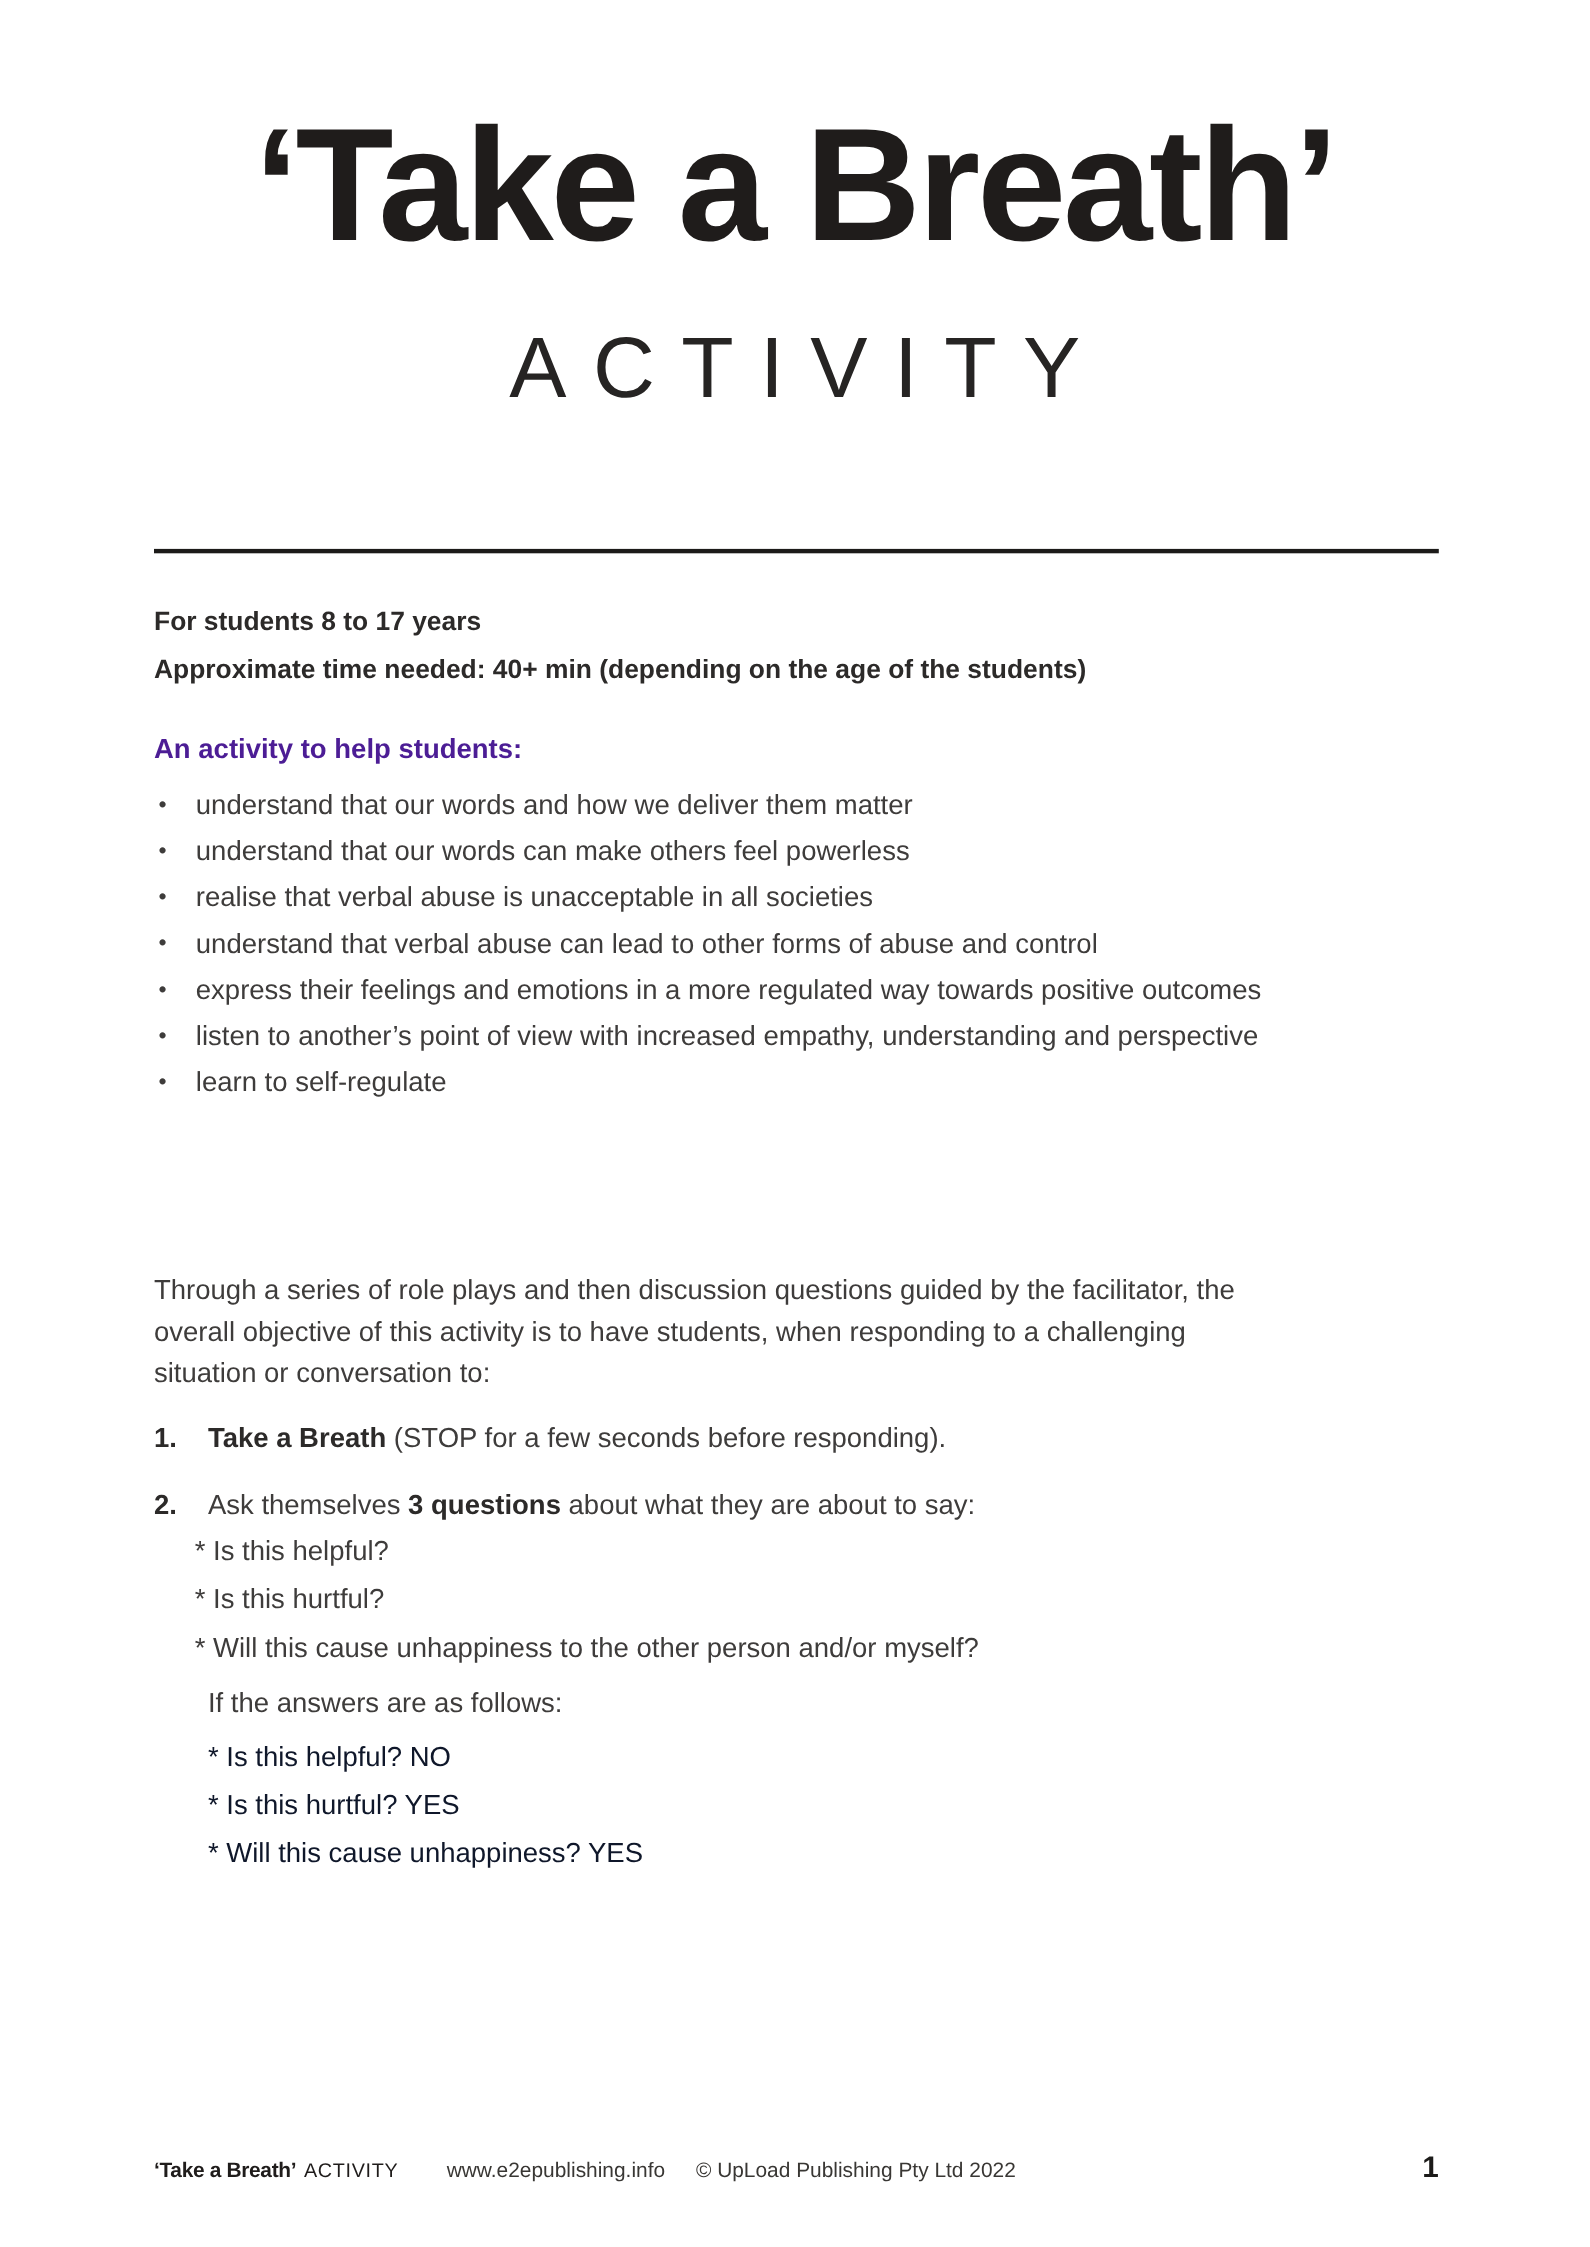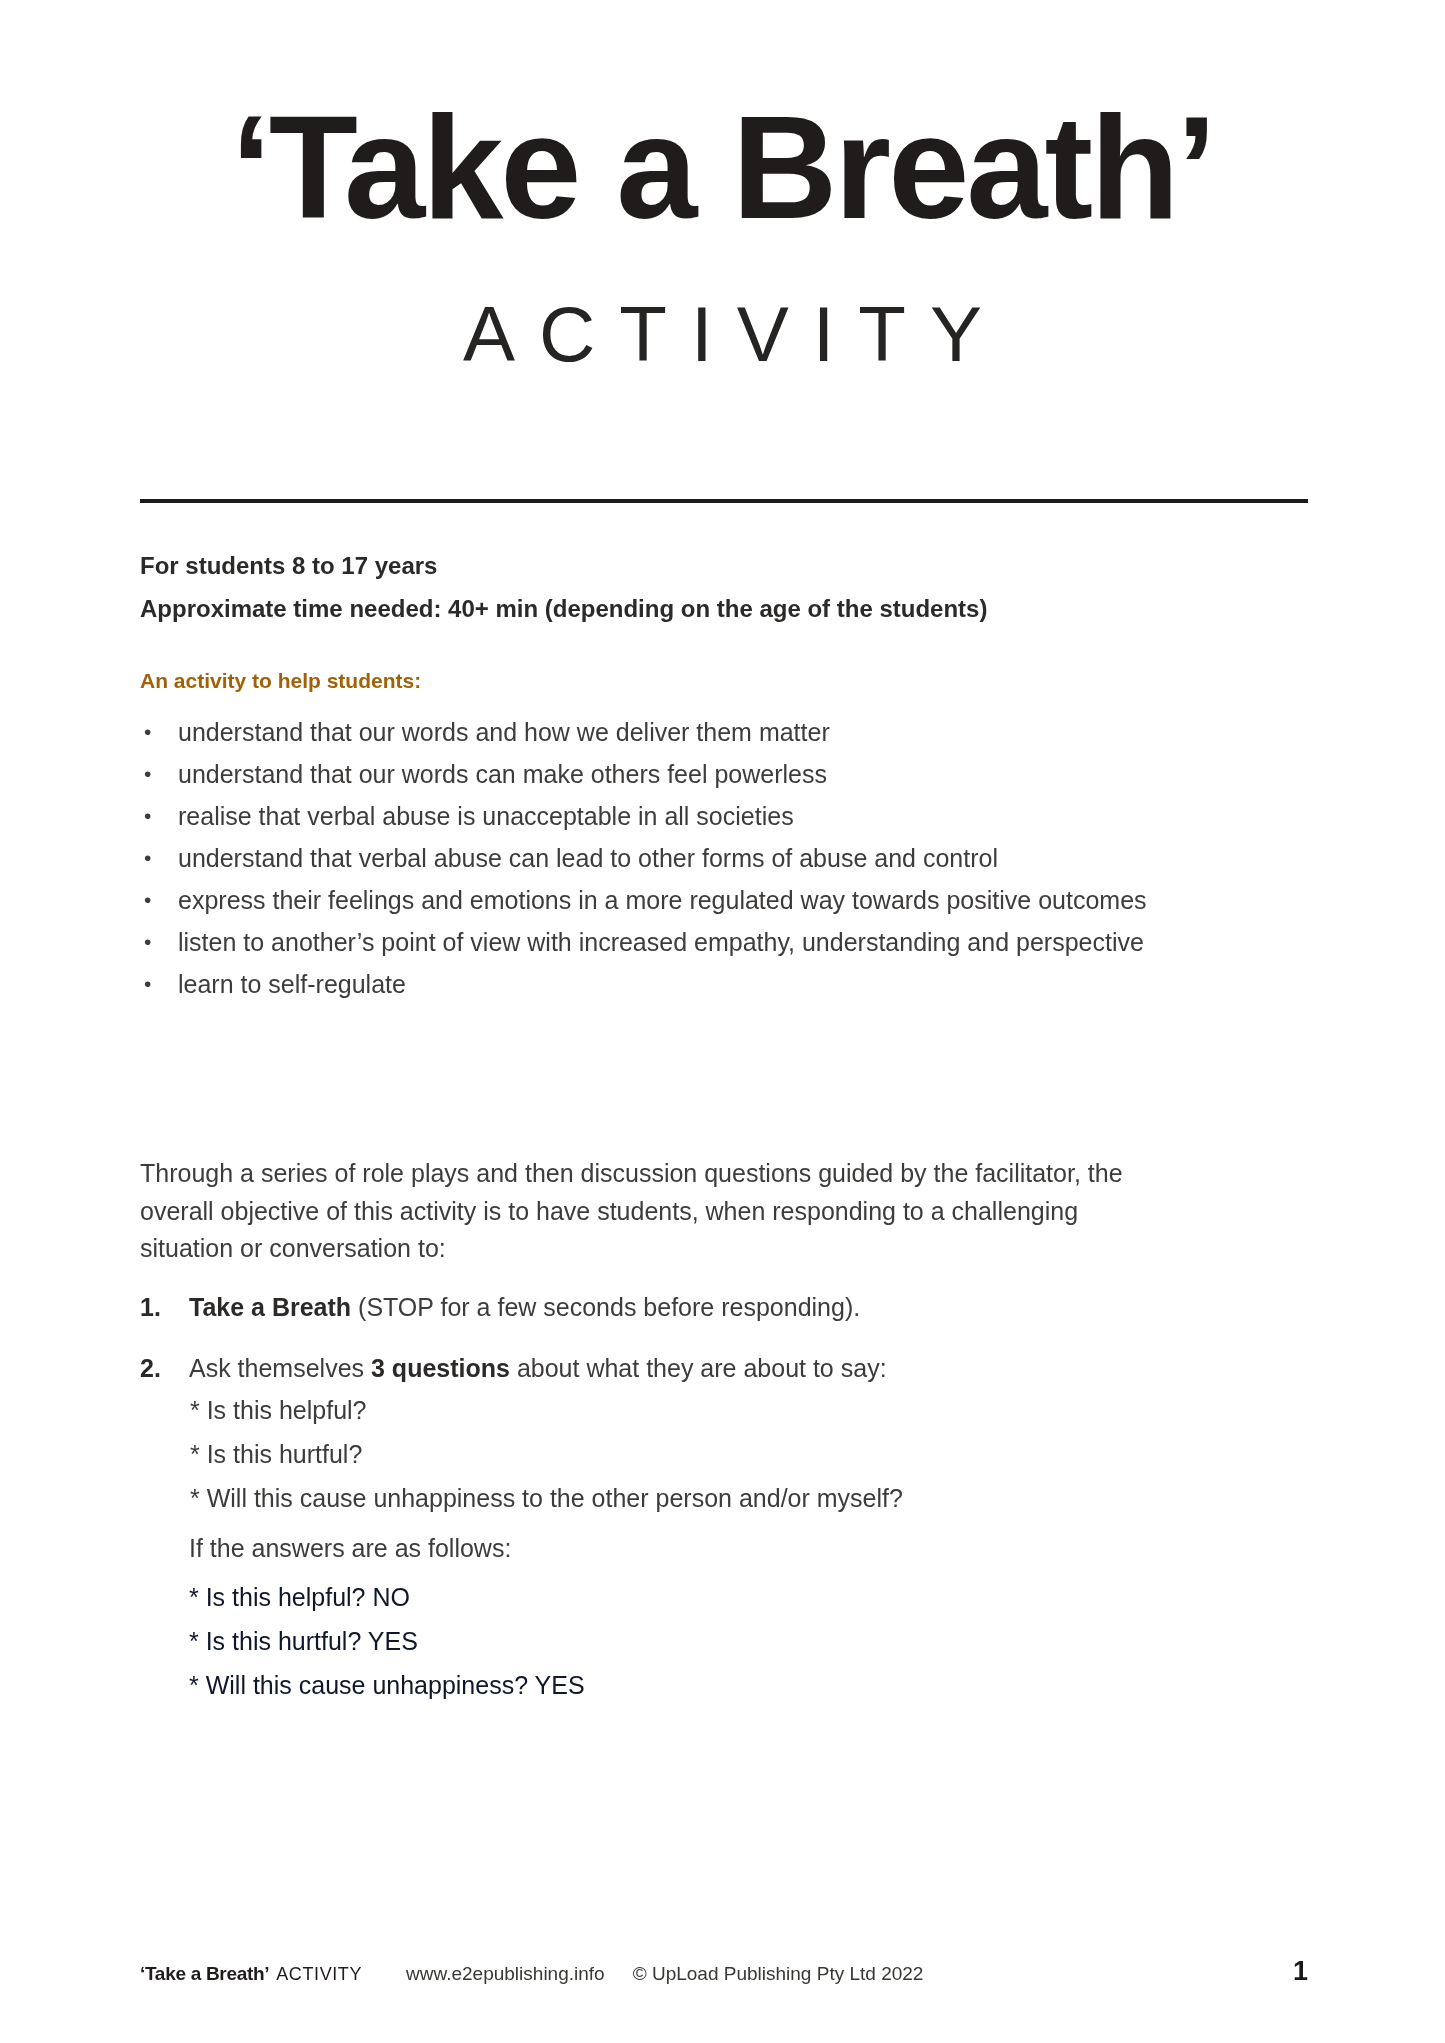--- a/index.html
+++ b/index.html
@@ -57,23 +57,23 @@
     line-height: 43px;
   }
 
   
   .objectives-block {
     position: absolute;
     top: 664px; left: 140px; width: 1175px;
   }
   .objectives-heading {
     margin: 0 0 13px 0;
-    font-size: 21px;
-    font-weight: bold;
-    color: #a16207;
+    font-size: 25px;
+    font-weight: bold;
+    color: #4c1d95;
     line-height: 34px;
   }
   .objectives-list {
     list-style: none;
     margin: 0; padding: 0;
     font-size: 25px;
     line-height: 42px;
     color: #3e3c3b;
   }
   .objectives-list li {
@@ -114,21 +114,21 @@
     flex: 0 0 49px;
     width: 49px;
     font-weight: bold;
     color: #2c2a29;
   }
   .step-text b { font-weight: bold; color: #2c2a29; }
 
   
   .questions-block {
     position: absolute;
-    top: 1388px; left: 190px; width: 1130px;
+    top: 1388px; left: 177px; width: 1130px;
     font-size: 25px;
     line-height: 44px;
     color: #3e3c3b;
   }
   .answers-intro {
     position: absolute;
     top: 1532px; left: 189px; width: 1130px;
     font-size: 25px;
     line-height: 33px;
     color: #3e3c3b;

